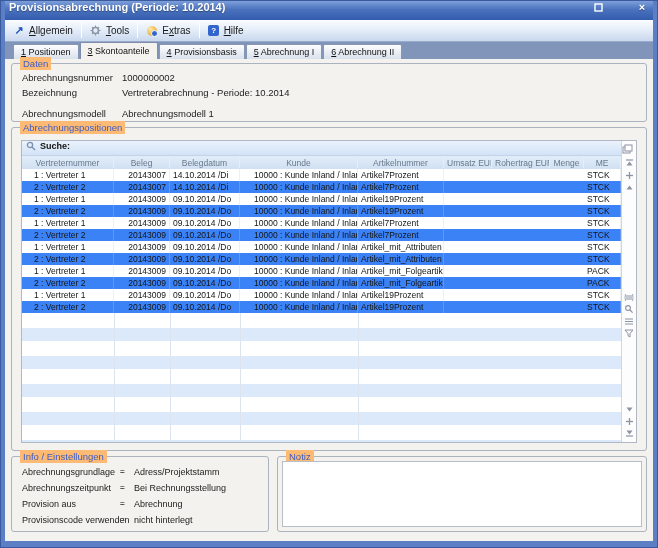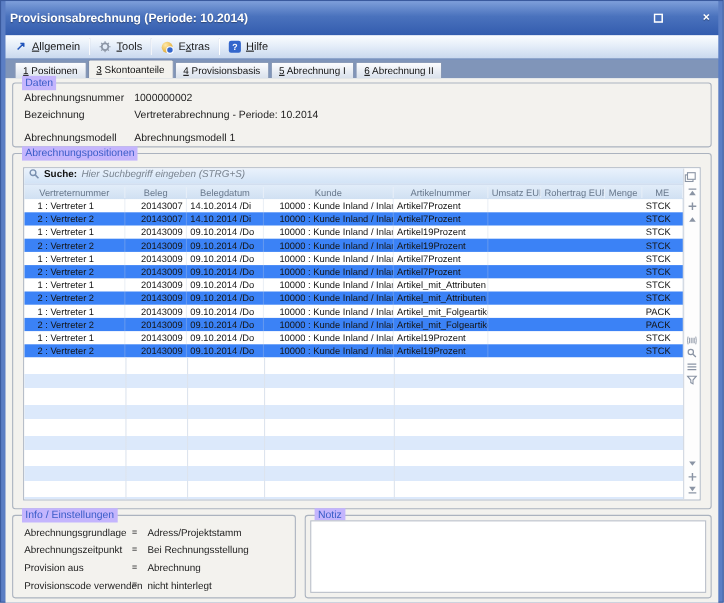--- a/index.html
+++ b/index.html
@@ -7,21 +7,21 @@
 
   .window {
     position:relative; width:658px; height:548px;
     border:1px solid #3a5a9e; background:#5b7ec4;
     padding:0 4px 6px 4px;
     box-shadow:2px 2px 6px rgba(0,0,0,.35);
   }
 
   
   .titlebar {
-    height:31px; display:flex; align-items:center;
+    height:19px; display:flex; align-items:flex-start;
     background:linear-gradient(180deg,#7e9fda 0%,#4a72bd 45%,#335cae 100%);
     color:#fff; font-size:11px; font-weight:bold; padding:0 4px;
     text-shadow:0 1px 1px rgba(0,0,0,.35);
     gap:28px;
   }
   .titlebar .t-title { flex:1; white-space:nowrap; overflow:hidden; }
   .win-btn { width:14px; height:13px; display:flex; align-items:center; justify-content:center;
     color:#fff; font-weight:bold; cursor:default; margin-left:2px; }
   .win-btn svg { display:block; }
   .close-glyph { font-size:11px; line-height:11px; }
@@ -56,21 +56,21 @@
   .tab.active {
     background:#f3f2ee; height:17px; line-height:13px; position:relative; z-index:2;
     border-color:#7d8dab;
   }
   u { text-decoration:underline; }
 
   
   .content { position:relative; height:482px; background:#f3f2ee; width:648px; }
 
   .groupbox { position:absolute; border:1px solid #abb3bf; border-radius:3px; }
-  .legend { position:absolute; top:-7px; left:8px; background:#c4b5fd; padding:0 3px;
+  .legend { position:absolute; top:-7px; left:8px; background:#fdba74; padding:0 3px;
     color:#3a5dc8; font-size:9.5px; line-height:13px; white-space:nowrap; }
 
   
   .daten { left:6px; top:4px; width:636px; height:59px; }
   .fieldrow { position:absolute; left:10px; font-size:9.5px; color:#1c1c1c; white-space:nowrap; }
   .fieldrow .fval { position:absolute; left:100px;text-align:center; }
 
   
   .positionen { left:6px; top:68px; width:636px; height:324px; }
   .tablebox { position:absolute; left:9px; top:12px; right:9px; bottom:7px;
@@ -203,21 +203,20 @@
       <div class="tablebox">
 
         <div class="searchrow">
           <span>
             <svg width="10" height="10" viewBox="0 0 10 10">
                 <circle cx="4" cy="4" r="2.6" fill="none" stroke="#7a90b0" stroke-width="1.3"></circle>
                 <line x1="6.2" y1="6.2" x2="9" y2="9" stroke="#7a90b0" stroke-width="1.4"></line>
               </svg>
           </span>
           <span class="search-label">Suche:</span>
-          <span class="search-placeholder">Hier Suchbegriff eingeben (STRG+S)</span>
         </div>
 
         <div class="thead grid-cols">
           <div class="hcell">Vertreternummer</div>
           <div class="hcell">Beleg</div>
           <div class="hcell">Belegdatum</div>
           <div class="hcell">Kunde</div>
           <div class="hcell">Artikelnummer</div>
           <div class="hcell">Umsatz EUR</div>
           <div class="hcell">Rohertrag EUR</div>

